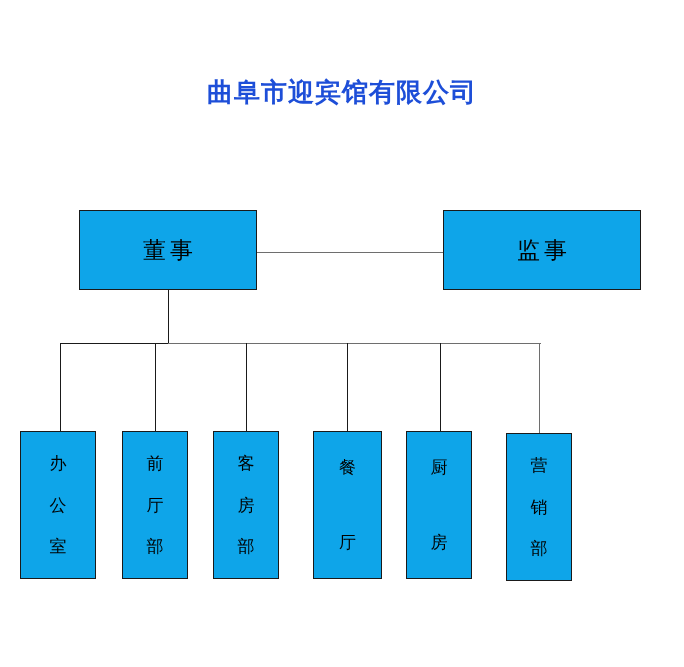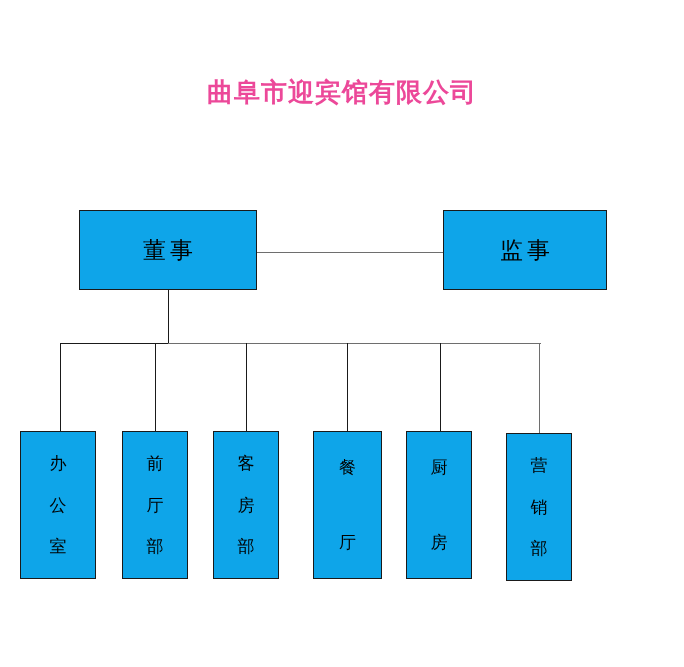--- a/index.html
+++ b/index.html
@@ -23,21 +23,21 @@
   
   .chart-title {
     position: absolute;
     left: 0;
     top: 75px;
     width: 684px;
     text-align: center;
     font-size: 26px;
     font-weight: bold;
     letter-spacing: 1px;
-    color: #ec4899;
+    color: #1d4ed8;
     line-height: 34px;
     white-space: nowrap;
   }
 
   
   .node-box {
     position: absolute;
     box-sizing: border-box;
     border: 1.4px solid #1a1a1a;
     background: #0ea5e9;
@@ -87,21 +87,21 @@
 <body>
 
 <div id="chart-root">
 
   <div class="chart-title">曲阜市迎宾馆有限公司</div>
 
   <div class="node-box top-node" style="left:79px; top:210px; width:178px; height:80px;">
     <span>董事</span>
   </div>
 
-  <div class="node-box top-node" style="left:443px; top:210px; width:164px; height:80px;">
+  <div class="node-box top-node" style="left:443px; top:210px; width:198px; height:80px;">
     <span>监事</span>
   </div>
 
   <div class="line h soft" style="left:257px; top:252px; width:186px;"></div>
 
   <div class="line v" style="left:168px; top:290px; height:54px;"></div>
 
   <div class="line h" style="left:60px; top:343px; width:109px;"></div>
   <div class="line h soft" style="left:168px; top:343px; width:373px;"></div>
 

